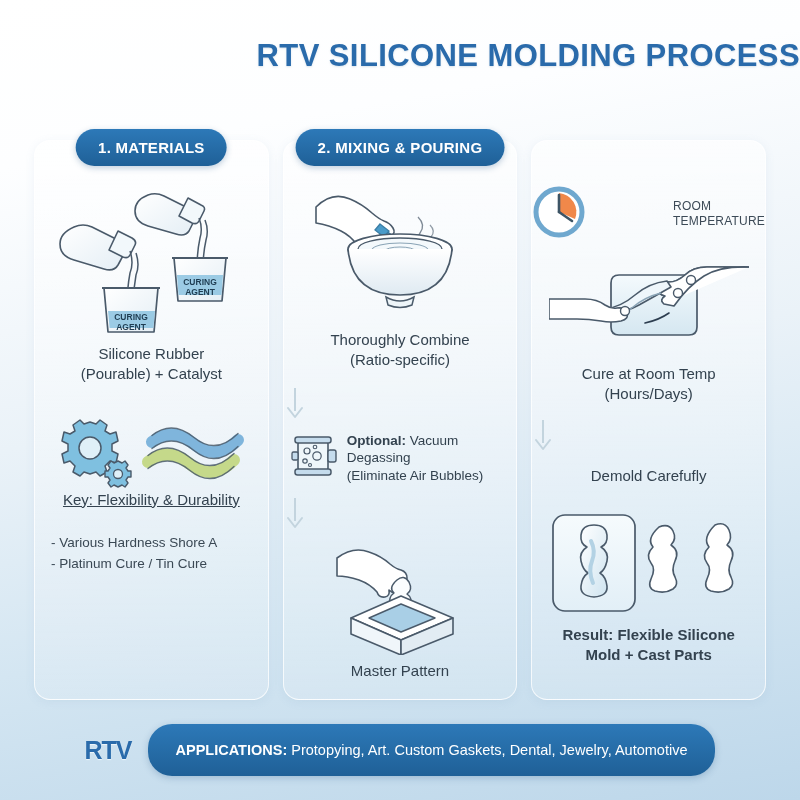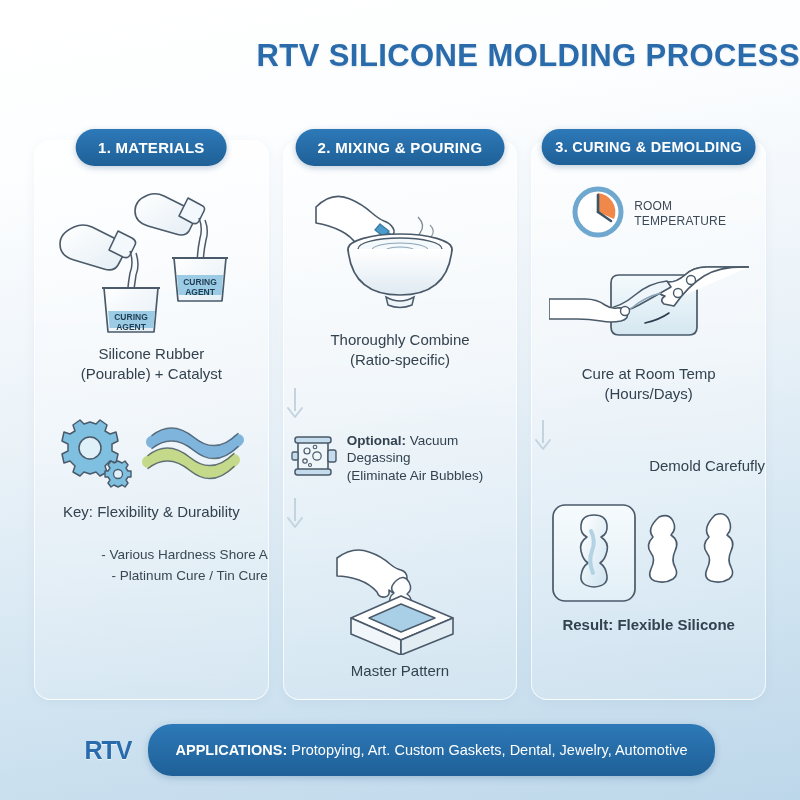--- a/index.html
+++ b/index.html
@@ -59,21 +59,21 @@
   }
   .col-3 .pill { padding: 10px 14px; font-size: 14.5px; }
 
   .block { text-align: center; }
   .caption {
     font-size: 15px;
     line-height: 1.32;
     color: #33424f;
   }
   .bullets {
-    text-align: right;
+    text-align: left;
     font-size: 13.5px;
     line-height: 1.5;
     color: #3a4854;
     padding-left: 16px;
   }
   .arrow { display: block; margin: 0 auto; }
   .icon-wrap { display: flex; justify-content: center; align-items: center; }
 
   .inline-row {
     display: flex;
@@ -85,21 +85,21 @@
   .inline-row .txt {
     text-align: left;
     font-size: 13.5px;
     line-height: 1.3;
     color: #33424f;
   }
 
   .clock-row {
     display: flex;
     align-items: center;
-    justify-content: center;
+    justify-content: space-between;
     gap: 9px;
   }
   .clock-label {
     font-size: 12px;
     line-height: 1.25;
     text-align: left;
     color: #3c4a57;
     letter-spacing: 0.2px;
   }
 
@@ -201,21 +201,21 @@
           </g>
 
           <path d="M96 24 q20 -16 42 2 q22 18 44 -4" fill="none" stroke="#7fb5dc" stroke-width="12" stroke-linecap="round"></path>
           <path d="M96 24 q20 -16 42 2 q22 18 44 -4" fill="none" stroke="#4a5a6a" stroke-width="1.4" stroke-linecap="round" opacity="0.85" transform="translate(0,-6.5)"></path>
           <path d="M96 24 q20 -16 42 2 q22 18 44 -4" fill="none" stroke="#4a5a6a" stroke-width="1.4" stroke-linecap="round" opacity="0.85" transform="translate(0,6.5)"></path>
           <path d="M92 44 q20 -16 42 2 q22 18 44 -4" fill="none" stroke="#c5d98a" stroke-width="12" stroke-linecap="round"></path>
           <path d="M92 44 q20 -16 42 2 q22 18 44 -4" fill="none" stroke="#4a5a6a" stroke-width="1.4" stroke-linecap="round" opacity="0.85" transform="translate(0,-6.5)"></path>
           <path d="M92 44 q20 -16 42 2 q22 18 44 -4" fill="none" stroke="#4a5a6a" stroke-width="1.4" stroke-linecap="round" opacity="0.85" transform="translate(0,6.5)"></path>
         </svg>
       </div>
-      <div class="caption" style="margin-top:12px;">Key: Flexibility &amp; Durability</div>
+      <div class="caption" style="margin-top:0;text-decoration:underline;">Key: Flexibility &amp; Durability</div>
     </div>
 
     <div class="bullets" style="margin-top:24px;">
       <div>- Various Hardness Shore A</div>
       <div>- Platinum Cure / Tin Cure</div>
     </div>
   </div>
 
   <div class="col col-2">
     <div class="pill">2. MIXING &amp; POURING</div>
@@ -305,21 +305,20 @@
           <path d="M138 78 L138 94 L86 115 L86 100 Z" fill="#e2ecf3" stroke="#4a5a6a" stroke-width="1.6" stroke-linejoin="round"></path>
         </svg>
       </div>
       <div class="caption" style="margin-top:6px;">
         <div>Master Pattern</div>
       </div>
     </div>
   </div>
 
   <div class="col col-3">
-    <div class="pill">3. CURING &amp; DEMOLDING</div>
 
     <div class="clock-row" style="margin-top:4px;">
       <span>
         <svg width="54" height="54" viewBox="0 0 54 54">
           <circle cx="27" cy="27" r="23" fill="#ffffff" stroke="#6fa8cf" stroke-width="5"></circle>
           <path d="M27 27 L27 8 A19 19 0 0 1 43 34 Z" fill="#f0884a"></path>
           <line x1="27" y1="27" x2="27" y2="10" stroke="#3d5566" stroke-width="2.6" stroke-linecap="round"></line>
           <line x1="27" y1="27" x2="40" y2="36" stroke="#3d5566" stroke-width="2.6" stroke-linecap="round"></line>
         </svg>
       </span>
@@ -360,21 +359,21 @@
       </div>
     </div>
 
     <div class="arrow" style="margin-top:14px;">
       <svg width="22" height="34" viewBox="0 0 22 34">
         <line x1="11" y1="2" x2="11" y2="25" stroke="#c3d4de" stroke-width="2"></line>
         <path d="M4 22 L11 31 L18 22" fill="none" stroke="#c3d4de" stroke-width="2" stroke-linecap="round" stroke-linejoin="round"></path>
       </svg>
     </div>
 
-    <div class="caption" style="text-align:right;">Demold Carefufly</div>
+    <div class="caption" style="margin-top:10px; text-align:center;">Demold Carefufly</div>
 
     <div class="block" style="margin-top:26px;">
       <div class="icon-wrap">
         <svg width="200" height="104" viewBox="0 0 200 104">
           <defs>
             <linearGradient id="resMold" x1="0" y1="0" x2="0" y2="1">
               <stop offset="0%" stop-color="#f6fbfd"></stop>
               <stop offset="100%" stop-color="#e2eff7"></stop>
             </linearGradient>
             <linearGradient id="cavityG" x1="0" y1="0" x2="1" y2="1">
@@ -390,20 +389,21 @@
 
           <path d="M110 16 q10 -4 14 4 q4 8 -2 14 q9 6 4 16 q-4 9 0 16 q4 8 -2 12 q-8 5 -18 2 q-8 -3 -4 -12
                    q5 -10 0 -16 q-6 -8 2 -16 q-7 -8 6 -20 z" fill="#ffffff" stroke="#4a5a6a" stroke-width="1.6" stroke-linejoin="round"></path>
 
           <path d="M166 14 q10 -4 14 5 q4 9 -2 15 q9 6 4 16 q-4 9 0 16 q4 8 -2 12 q-8 5 -18 2 q-8 -3 -4 -12
                    q5 -10 0 -16 q-6 -8 2 -16 q-7 -9 6 -22 z" fill="#ffffff" stroke="#4a5a6a" stroke-width="1.6" stroke-linejoin="round"></path>
         </svg>
       </div>
       <div class="caption" style="margin-top:10px;font-weight:bold;">
         <div>Result: Flexible Silicone</div>
+        <div>Mold + Cast Parts</div>
       </div>
     </div>
   </div>
 </div>
 
 <div class="footer">
   <div class="logo">RTV</div>
   <div class="apps">
     <span class="lead">APPLICATIONS:</span><span class="rest"> Protopying, Art. Custom Gaskets, Dental, Jewelry, Automotive</span>
   </div>

